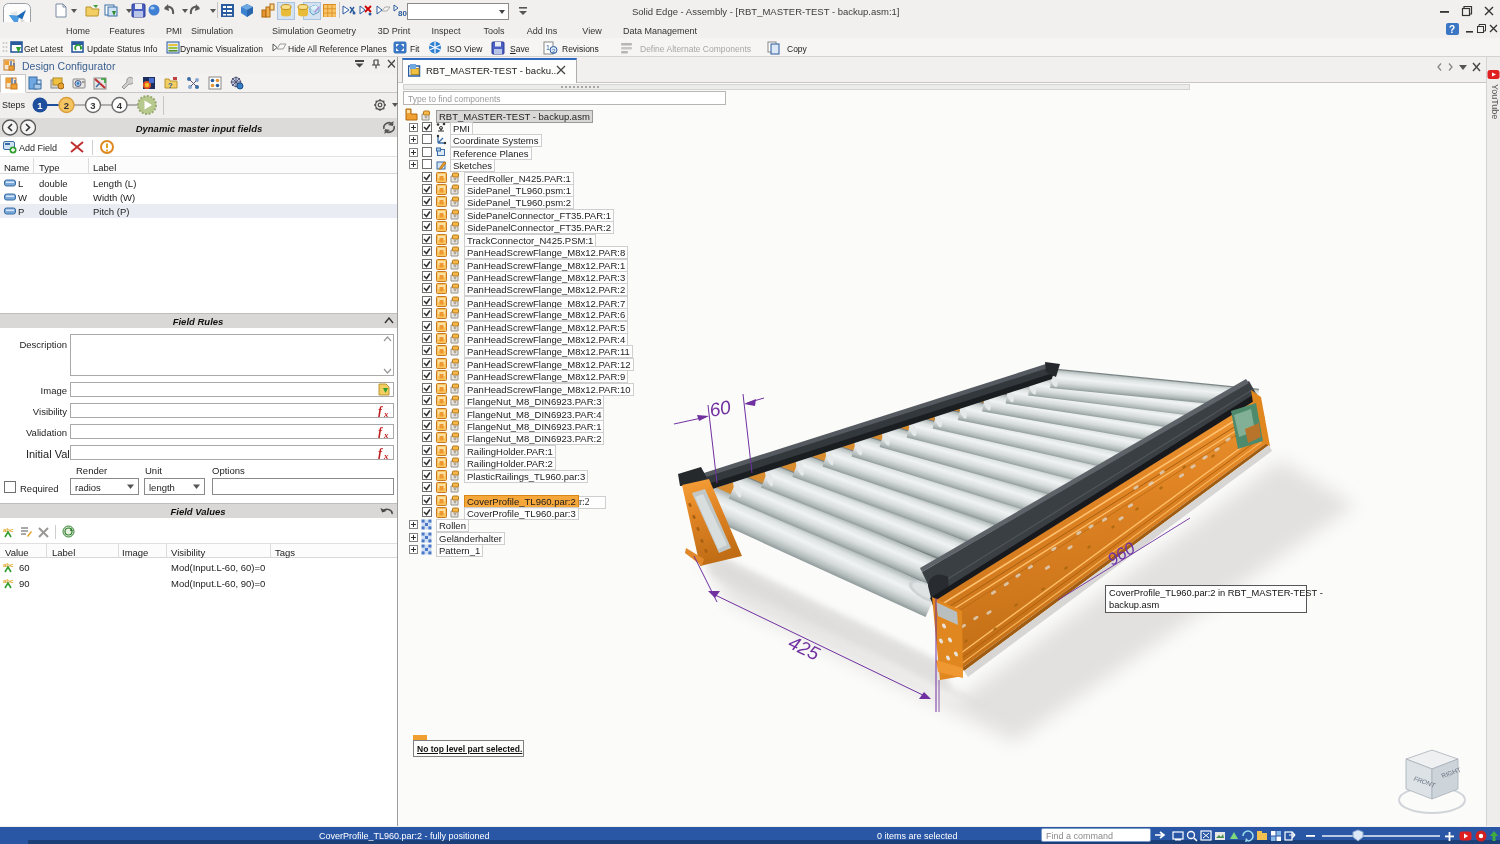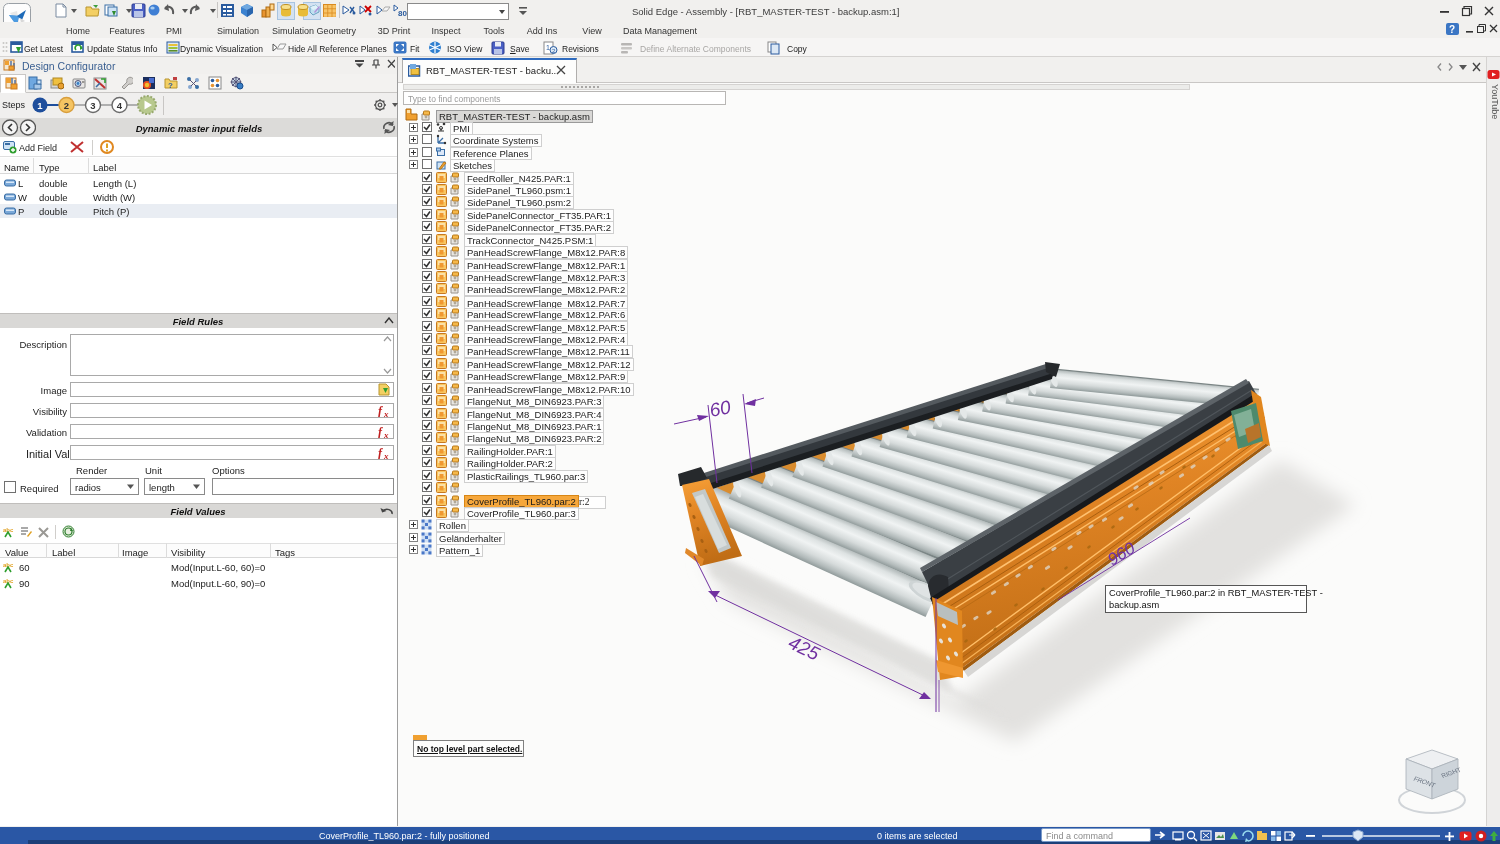--- a/index.html
+++ b/index.html
@@ -141,21 +141,21 @@
 <svg class="ab" style="left:1437px;top:6px;" width="60" height="12" viewBox="0 0 60 12">
       <rect x="3" y="5" width="9" height="1.8" fill="#333"></rect>
       <rect x="25.5" y="2.5" width="7" height="7" fill="none" stroke="#333" stroke-width="1.2"></rect>
       <path d="M27 2.5 L27 0.5 L34.5 0.5 L34.5 8 L32.5 8" fill="none" stroke="#333" stroke-width="1.2"></path>
       <path d="M48 1 L56 9 M56 1 L48 9" stroke="#333" stroke-width="1.4"></path>
     </svg>
 <div class="ab" style="left:0px;top:22px;width:1500px;height:16px;background:#f1f0ee;"></div>
 <div class="txt" style="left:78px;top:26px;font-size:9px;color:#333;transform:translateX(-50%);text-align:center;">Home</div>
 <div class="txt" style="left:127px;top:26px;font-size:9px;color:#333;transform:translateX(-50%);">Features</div>
 <div class="txt" style="left:174px;top:26px;font-size:9px;color:#333;transform:translateX(-50%);">PMI</div>
-<div class="txt" style="left:238px;top:26px;font-size:9px;color:#333;transform:translateX(-50%);">Simulation</div>
+<div class="txt" style="left:212px;top:26px;font-size:9px;color:#333;transform:translateX(-50%);">Simulation</div>
 <div class="txt" style="left:314px;top:26px;font-size:9px;color:#333;transform:translateX(-50%);">Simulation Geometry</div>
 <div class="txt" style="left:394px;top:26px;font-size:9px;color:#333;transform:translateX(-50%);">3D Print</div>
 <div class="txt" style="left:446px;top:26px;font-size:9px;color:#333;transform:translateX(-50%);">Inspect</div>
 <div class="txt" style="left:494px;top:26px;font-size:9px;color:#333;transform:translateX(-50%);">Tools</div>
 <div class="txt" style="left:542px;top:26px;font-size:9px;color:#333;transform:translateX(-50%);">Add Ins</div>
 <div class="txt" style="left:592px;top:26px;font-size:9px;color:#333;transform:translateX(-50%);">View</div>
 <div class="txt" style="left:660px;top:26px;font-size:9px;color:#333;transform:translateX(-50%);">Data Management</div>
 <svg class="ab" style="left:1446px;top:23px;" width="52" height="12" viewBox="0 0 52 12">
       <rect x="0" y="0" width="13" height="12" rx="2" fill="#3b76c4"></rect>
       <text x="3" y="10" font-size="10" font-weight="bold" fill="#fff" font-family="Liberation Sans">?</text>

